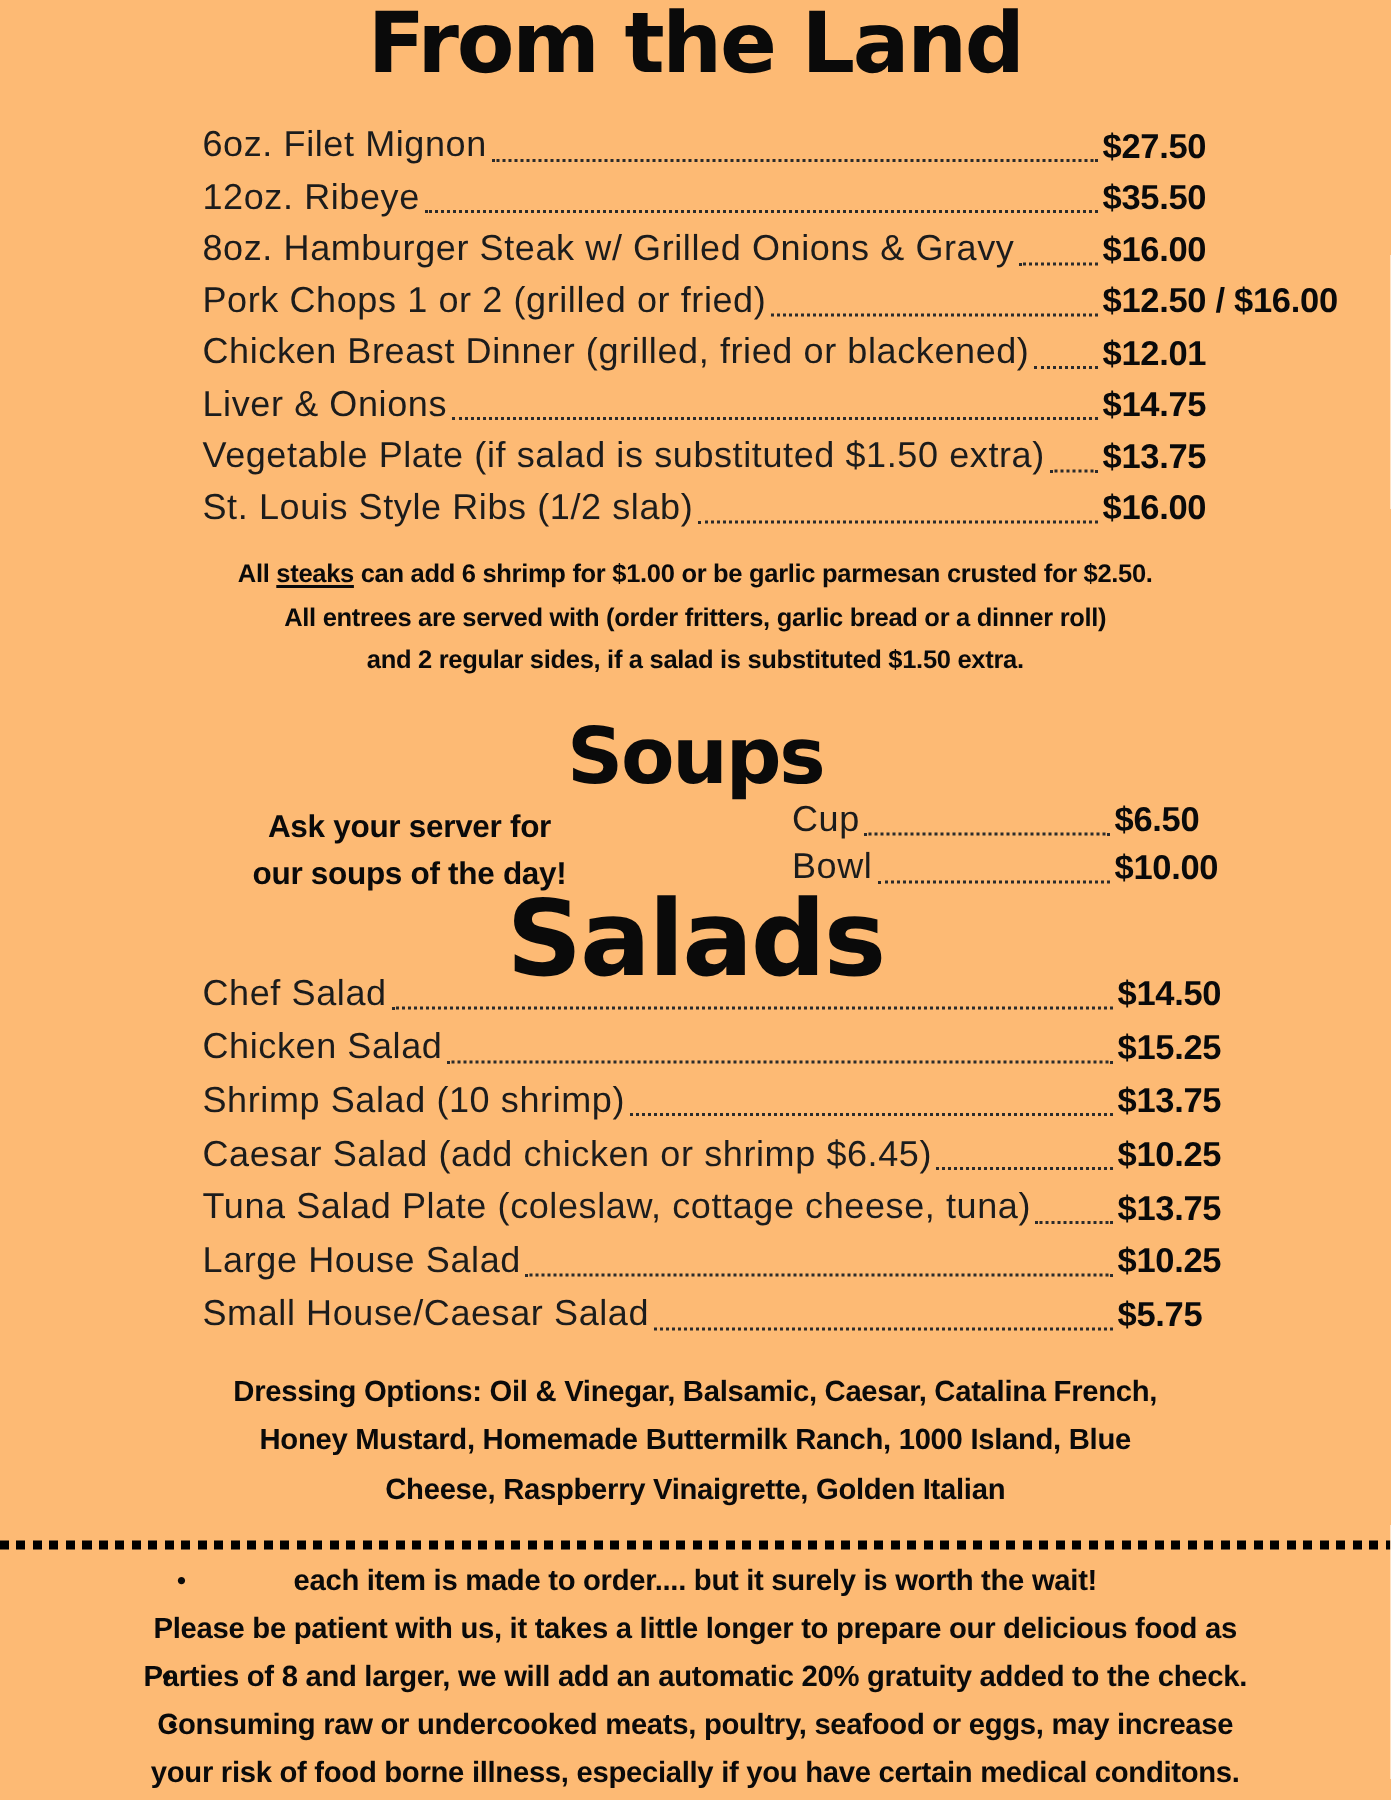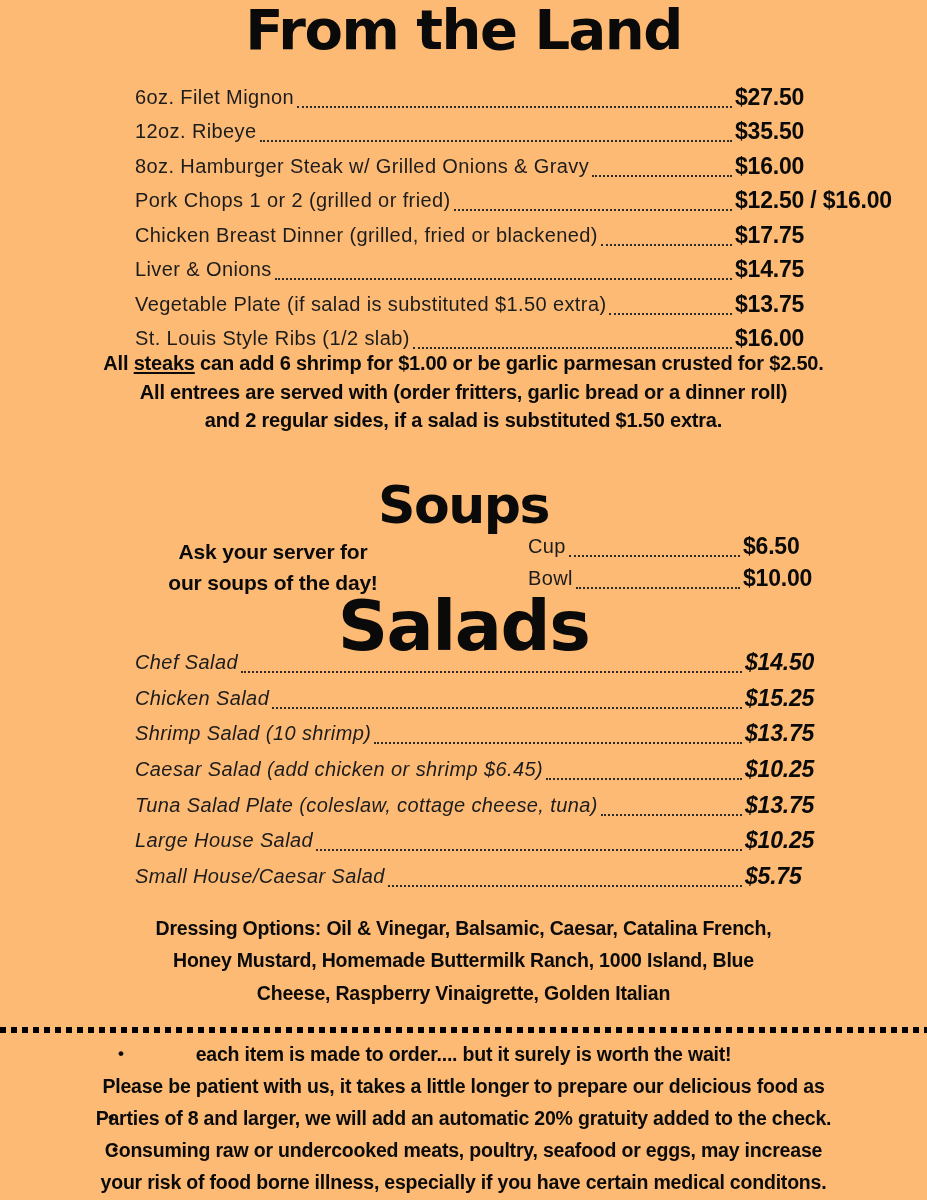--- a/index.html
+++ b/index.html
@@ -21,27 +21,27 @@
     line-height:1;
     color:#0a0a0a;
     margin:0;
   }
   .h1-land{top:2px;font-size:56px;}
   .h2-soups{top:479px;font-size:52px;}
   .h2-salads{top:591px;font-size:70px;}
   
   .menu-list{position:absolute;left:135px;right:22px;}
   .land-list{top:80px;}
-  .salads-list{top:645px;font-style:italic;}
+  .salads-list{top:645px;}
   .menu-row{display:flex;align-items:center;}
   .land-list .menu-row{height:34.5px;}
   .salads-list .menu-row{height:35.6px;}
   .item-name{
     flex:none;
-    font-size:20px;
+    font-size:24px;
     font-weight:400;
     letter-spacing:0.4px;
     color:#1c1c1c;
     white-space:nowrap;
   }
   .leader{
     flex:1;
     align-self:center;
     height:19px;
     margin:0 3px;
@@ -53,23 +53,23 @@
     font-weight:700;
     letter-spacing:-0.2px;
     white-space:nowrap;
     text-align:left;
     color:#0a0a0a;
   }
   .land-list .item-price{width:170px;}
   .salads-list .item-price{width:160px;}
   
   .notes{
-    position:absolute;top:349px;left:0;width:100%;
-    text-align:center;
-    font-size:20px;font-weight:700;letter-spacing:-0.2px;
+    position:absolute;top:369px;left:0;width:100%;
+    text-align:center;
+    font-size:17px;font-weight:700;letter-spacing:-0.2px;
     line-height:28.7px;
   }
   .notes .u{text-decoration:underline;text-decoration-thickness:2px;text-underline-offset:2px;}
   
   .soups-aside{
     position:absolute;top:536px;left:108px;width:330px;
     text-align:center;
     font-size:21px;font-weight:700;letter-spacing:-0.2px;
     line-height:31px;
   }
@@ -127,21 +127,21 @@
       <span class="item-price">$16.00</span>
     </div>
     <div class="menu-row">
       <span class="item-name">Pork Chops 1 or 2 (grilled or fried)</span>
       <span class="leader"></span>
       <span class="item-price">$12.50 / $16.00</span>
     </div>
     <div class="menu-row">
       <span class="item-name">Chicken Breast Dinner (grilled, fried or blackened)</span>
       <span class="leader"></span>
-      <span class="item-price">$17.75</span>
+      <span class="item-price">$12.01</span>
     </div>
     <div class="menu-row">
       <span class="item-name">Liver &amp; Onions</span>
       <span class="leader"></span>
       <span class="item-price">$14.75</span>
     </div>
     <div class="menu-row">
       <span class="item-name">Vegetable Plate (if salad is substituted $1.50 extra)</span>
       <span class="leader"></span>
       <span class="item-price">$13.75</span>

